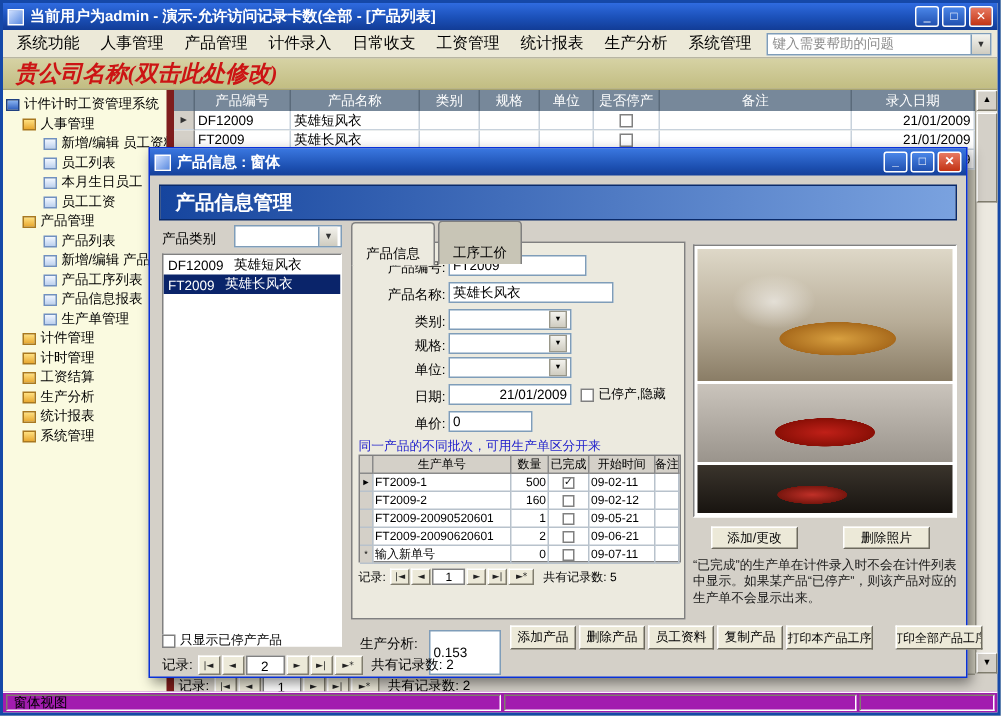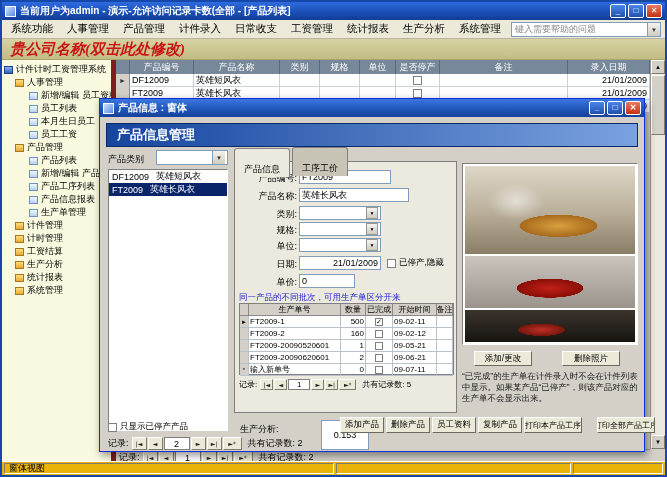--- a/index.html
+++ b/index.html
@@ -78,21 +78,21 @@
   .navbtn.wide { width:19px; }
   .navpos { width:26px; height:13px; background:#fff; border:1px solid #808080; font-size:9px; display:flex; align-items:center; justify-content:center; margin-right:1px; flex:none; }
   .nav-count { margin-left:5px; white-space:nowrap; }
   .main-nav { position:absolute; left:114px; right:15px; top:447px; height:16px; background:#d4d0c8; border-top:1px solid #9a988a; padding:1px 3px; }
   
   .vscroll { position:absolute; right:0; top:58px; width:15px; height:389px; background:#ece9e0; border-left:1px solid #9a988a; }
   .sc-btn { position:absolute; left:0; width:14px; height:14px; background:#d4d0c8; border:1px solid; border-color:#fff #807d6e #807d6e #fff; font-size:6px; display:flex; align-items:center; justify-content:center; }
   .sc-up { top:0; } .sc-down { bottom:0; }
   .sc-thumb { position:absolute; left:0; top:15px; width:14px; height:60px; background:#d4d0c8; border:1px solid; border-color:#fff #807d6e #807d6e #fff; }
   
-  .statusbar { position:absolute; left:0; right:0; bottom:0; height:14px; background:#eab308; border-top:1px solid #fff; display:flex; gap:2px; padding:1px 2px; font-size:9px; }
+  .statusbar { position:absolute; left:0; right:0; bottom:0; height:14px; background:#a21caf; border-top:1px solid #fff; display:flex; gap:2px; padding:1px 2px; font-size:9px; }
   .status-seg { border:1px solid; border-color:#807d6e #fff #fff #807d6e; padding:0 4px; display:flex; align-items:center; overflow:hidden; }
   .ss0 { flex:0 0 330px; } .ss1 { flex:1; } .ss2 { flex:0 0 90px; }
   
   .dialog {
     position:absolute; left:97px; top:96px; width:546px; height:354px; background:#d4d0c8;
     border:1px solid #0831d9; box-shadow:2px 3px 8px rgba(0,0,0,.45); z-index:10;
   }
   .dlg-title { height:18px; background:linear-gradient(180deg,#3a77e0 0%,#1c4fb0 70%,#16409a 100%); display:flex; align-items:center; color:#fff; font-weight:bold; font-size:10px; padding:0 3px; }
   .dlg-title .title { margin-left:4px; flex:1; }
   .dlg-header {
@@ -137,21 +137,21 @@
   .ph3 { top:146px; height:32px;
     background:radial-gradient(42px 11px at 45% 62%, #c03028 0%, #78160e 55%, rgba(0,0,0,0) 56%),
                linear-gradient(180deg,#3a342c 0%,#181410 100%); }
   .btn {
     background:#ece9d8; border:1px solid; border-color:#fff #6d6a5e #6d6a5e #fff;
     font-size:8.5px; display:flex; align-items:center; justify-content:center; font-family:"Liberation Sans",sans-serif; white-space:nowrap; overflow:hidden;
   }
   .photo-btn { position:absolute; top:252px; width:58px; height:15px; }
   .note { position:absolute; left:362px; top:272px; width:180px; font-size:8.5px; line-height:11px; color:#1a1a1a; }
   .dlg-bottom-btn { position:absolute; top:318px; height:16px; }
-  .price-box { position:absolute; left:186px; top:321px; width:48px; height:30px; justify-content:center;margin-left:35px; }
+  .price-box { position:absolute; left:186px; top:321px; width:48px; height:30px; justify-content:flex-start; }
   .dlg-nav { position:absolute; left:8px; top:338px; }
   .chk-row { position:absolute; display:flex; align-items:center; gap:3px; font-size:8.5px; white-space:nowrap; }
 </style>
 </head>
 <body>
 
 <div class="screen">
 
   <div class="titlebar">
     <span class="app-icon"></span>

